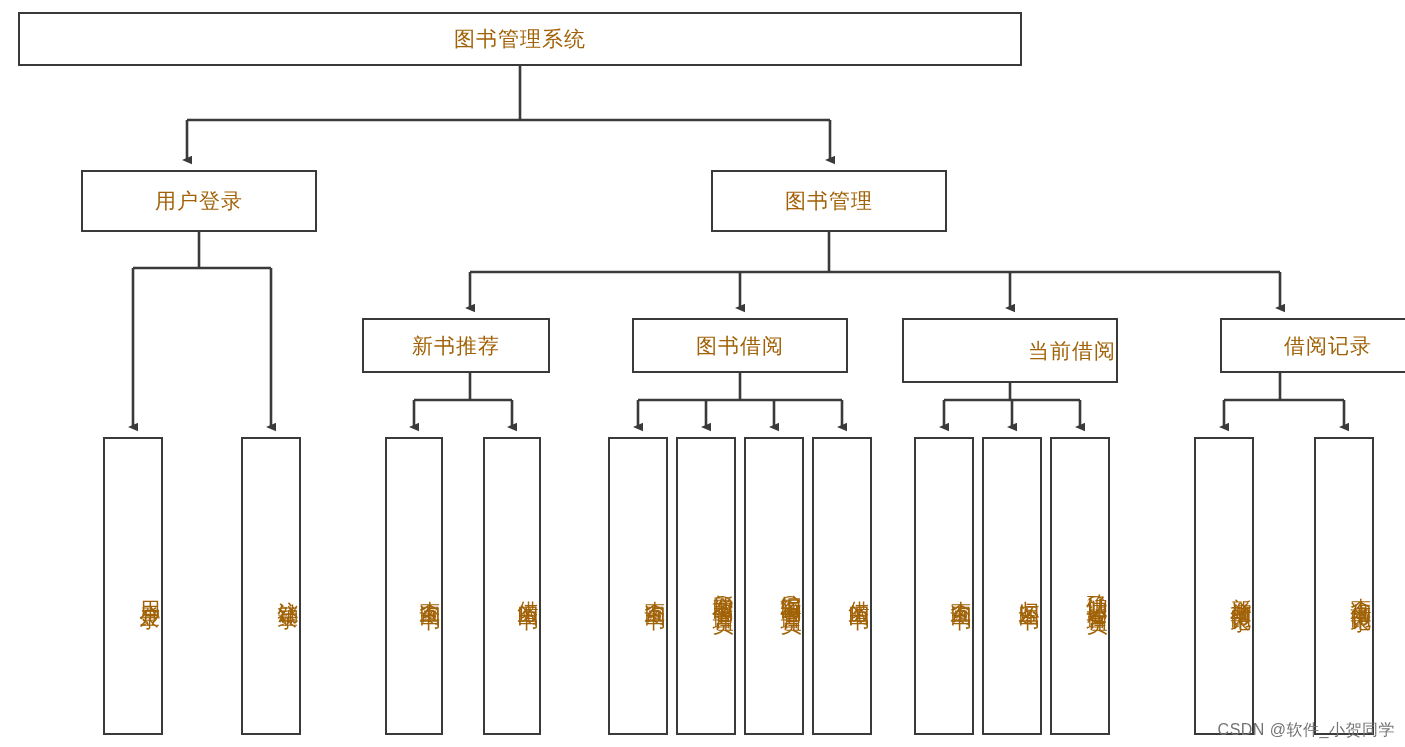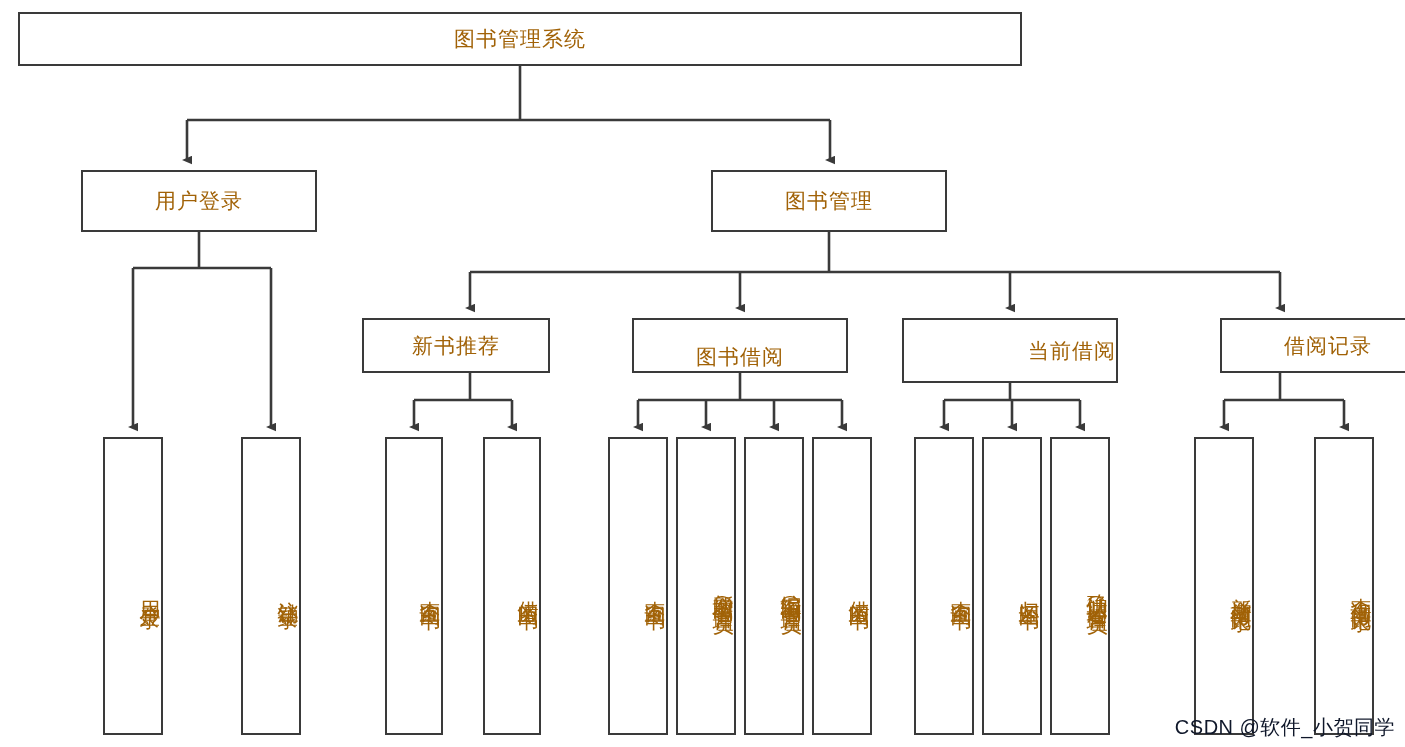--- a/index.html
+++ b/index.html
@@ -51,22 +51,22 @@
   }
   .node.vert .vtext {
     writing-mode: vertical-rl;
     text-orientation: upright;
     white-space: nowrap;
   }
   .watermark {
     position: absolute;
     right: 10px;
     bottom: 6px;
-    font-size: 20px;
-    color: #0f172a;
+    font-size: 16px;
+    color: #737373;
     white-space: nowrap;
     letter-spacing: 0.5px;
   }
 </style>
 </head>
 <body>
 
 <div id="canvas">
 
   <svg class="edges" viewBox="0 0 1405 747" xmlns="http://www.w3.org/2000/svg">
@@ -127,21 +127,21 @@
   <div class="node horiz" style="left:81px; top:170px; width:236px; height:62px;">
     <span>用户登录</span>
   </div>
   <div class="node horiz" style="left:711px; top:170px; width:236px; height:62px;">
     <span>图书管理</span>
   </div>
 
   <div class="node horiz" style="left:362px; top:318px; width:188px; height:55px;">
     <span>新书推荐</span>
   </div>
-  <div class="node horiz" style="left:632px; top:318px; width:216px; height:55px;align-items:flex-end;">
+  <div class="node horiz" style="left:632px; top:318px; width:216px; height:55px;">
     <span>图书借阅</span>
   </div>
   <div class="node horiz" style="left:902px; top:318px; width:216px; height:65px;justify-content:flex-end;">
     <span>当前借阅</span>
   </div>
   <div class="node horiz" style="left:1172px; top:318px; width:216px; height:55px;margin-left:48px;">
     <span>借阅记录</span>
   </div>
 
   <div class="node vert" style="left:103px; top:437px; width:60px; height:298px;">

